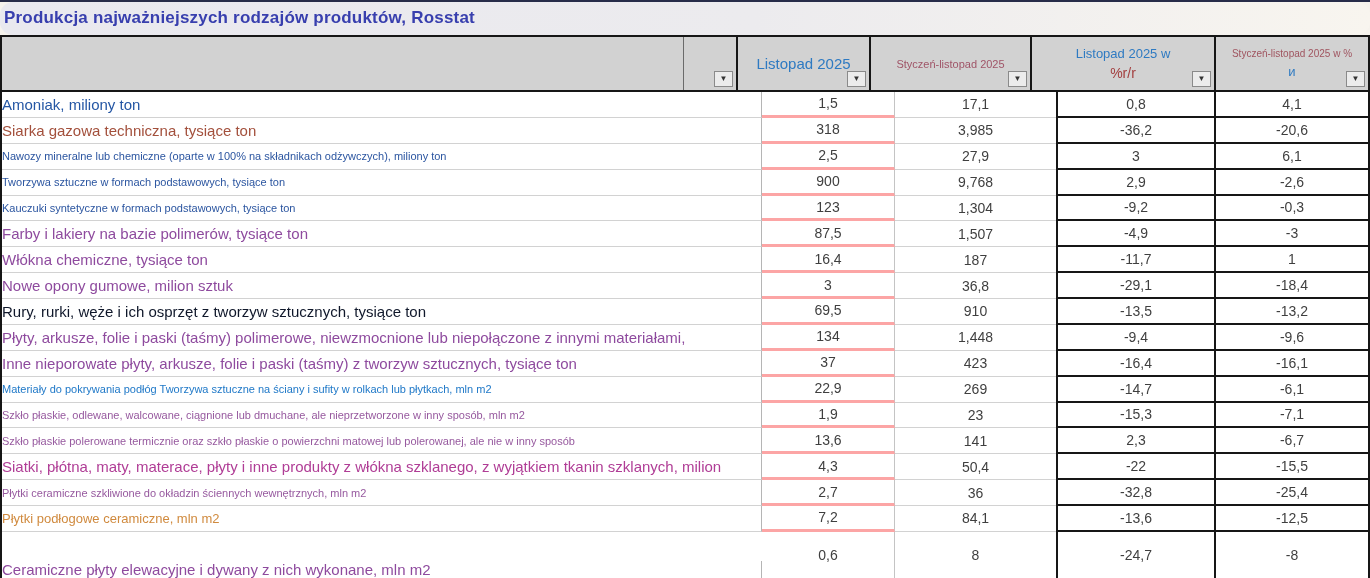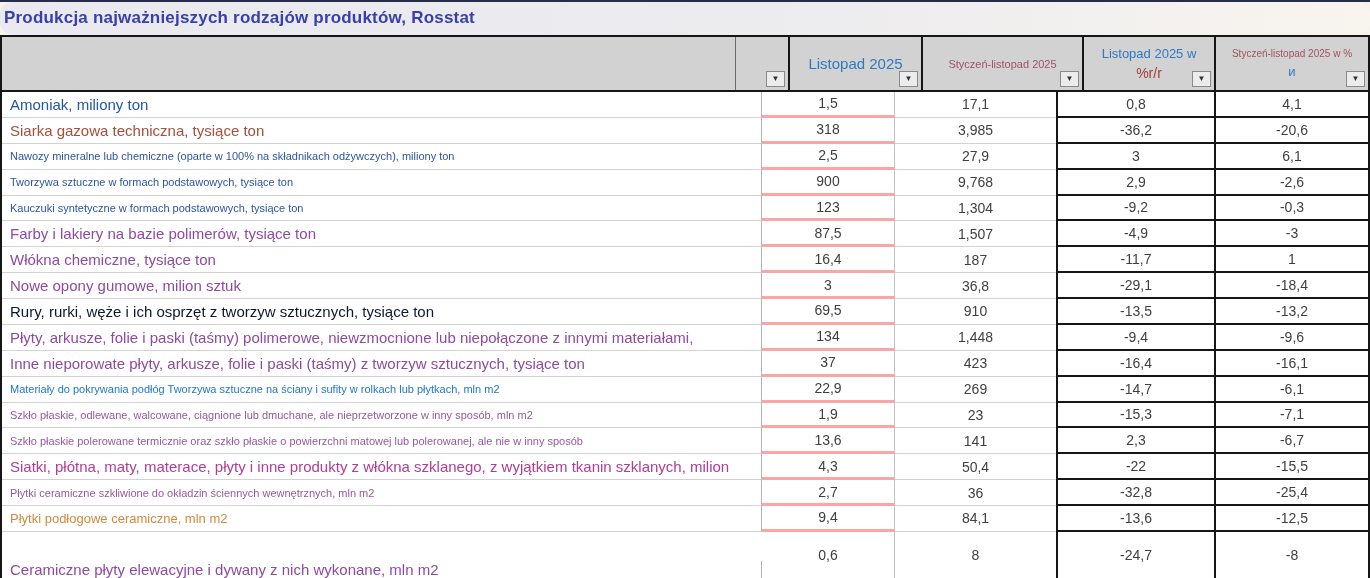--- a/index.html
+++ b/index.html
@@ -21,39 +21,39 @@
   .xtable{
     position:absolute;left:0;top:35px;width:1366px;height:541px;
     border:2px solid #161616;background:#ffffff;
     display:flex;flex-direction:column;
   }
   .thead{height:53px;min-height:53px;background:#d2d2d2;display:flex;border-bottom:2px solid #161616;}
   .hc{position:relative;box-sizing:border-box;display:flex;flex-direction:column;align-items:center;justify-content:center;}
   .h1{flex:1;border-right:2px solid #161616;}
   .h2{width:133px;border-right:2px solid #161616;}
   .h3{width:161px;border-right:2px solid #161616;}
-  .h4{width:132px;border-right:2px solid #161616;}
+  .h4{width:184px;border-right:2px solid #161616;}
   .h5{width:152px;}
   .h1sub{position:absolute;right:0;top:0;bottom:0;width:52px;border-left:1px solid #6b6b6b;}
   .fbtn{
     position:absolute;right:3px;bottom:3px;width:19px;height:16px;box-sizing:border-box;
     background:#ececec;border:1px solid #8a8a8a;
     display:flex;align-items:center;justify-content:center;
     font-size:8px;line-height:1;color:#333;cursor:pointer;
   }
   .hdr-blue{color:#2e7ac2;font-size:15px;font-weight:500;}
   .hdr-maroon-sm{color:#a05568;font-size:11px;}
   .hdr-line1-blue{color:#2e7ac2;font-size:13px;font-weight:500;margin-bottom:4px;}
   .hdr-line2-red{color:#a33f3f;font-size:14px;}
   .hdr-line1-maroon{color:#a05560;font-size:10px;margin-bottom:5px;}
   .hdr-line2-blue{color:#2e7ac2;font-size:13px;font-weight:500;}
   .tbody{flex:1;display:flex;flex-direction:column;}
   .trow{flex:1;display:flex;align-items:stretch;}
   .cell{box-sizing:border-box;display:flex;align-items:center;justify-content:center;overflow:hidden;white-space:nowrap;}
-  .c1{flex:1;justify-content:flex-start;padding-left:8px;border-right:1px solid #b5b5b5;border-bottom:1px solid #d2d2d2;}
+  .c1{flex:1;justify-content:flex-start;padding-left:0;border-right:1px solid #b5b5b5;border-bottom:1px solid #d2d2d2;}
   .c2{width:133px;border-right:1px solid #c4c4c4;border-bottom:3px solid #fca5a5;color:#3f3f3f;font-size:14px;}
   .c3{width:161px;border-bottom:1px solid #d2d2d2;color:#3f3f3f;font-size:14px;}
   .c4{width:160px;border-left:2px solid #161616;border-right:2px solid #161616;border-bottom:2px solid #161616;color:#3f3f3f;font-size:14px;}
   .c5{width:152px;border-bottom:2px solid #161616;color:#3f3f3f;font-size:14px;}
   .trow:last-child .cell{border-bottom:none;}
   .sz-lg{font-size:15px;}
   .sz-md{font-size:13px;}
   .sz-sm{font-size:11px;}
 </style>
 </head>
@@ -199,21 +199,21 @@
       </div>
       <div class="trow">
         <div class="cell c1 sz-sm" style="color: rgb(150, 88, 158);">Płytki ceramiczne szkliwione do okładzin ściennych wewnętrznych, mln m2</div>
         <div class="cell c2">2,7</div>
         <div class="cell c3">36</div>
         <div class="cell c4">-32,8</div>
         <div class="cell c5">-25,4</div>
       </div>
       <div class="trow">
         <div class="cell c1 sz-md" style="color: rgb(208, 138, 62);">Płytki podłogowe ceramiczne, mln m2</div>
-        <div class="cell c2">9,4</div>
+        <div class="cell c2">7,2</div>
         <div class="cell c3">84,1</div>
         <div class="cell c4">-13,6</div>
         <div class="cell c5">-12,5</div>
       </div>
       <div class="trow">
         <div class="cell c1 sz-lg" style="color: rgb(142, 74, 158); margin-top: 29px;">Ceramiczne płyty elewacyjne i dywany z nich wykonane, mln m2</div>
         <div class="cell c2">0,6</div>
         <div class="cell c3">8</div>
         <div class="cell c4">-24,7</div>
         <div class="cell c5">-8</div>

